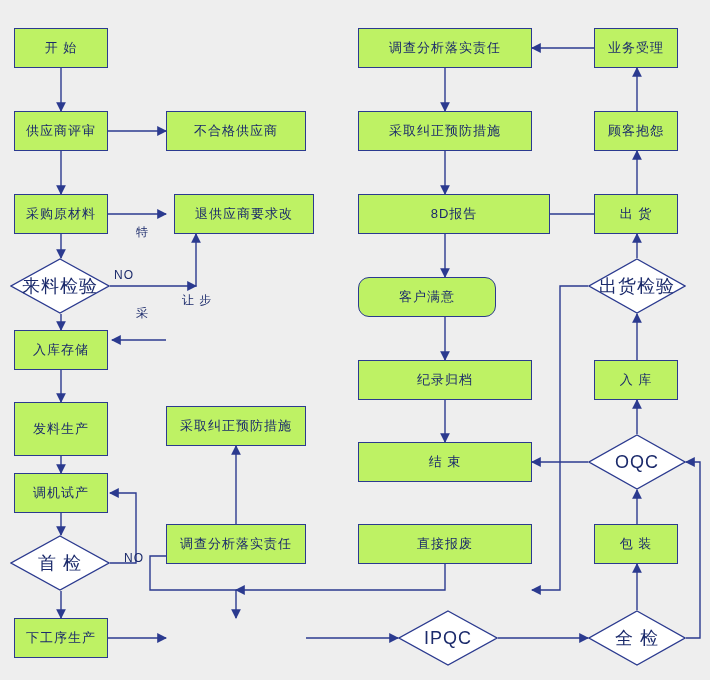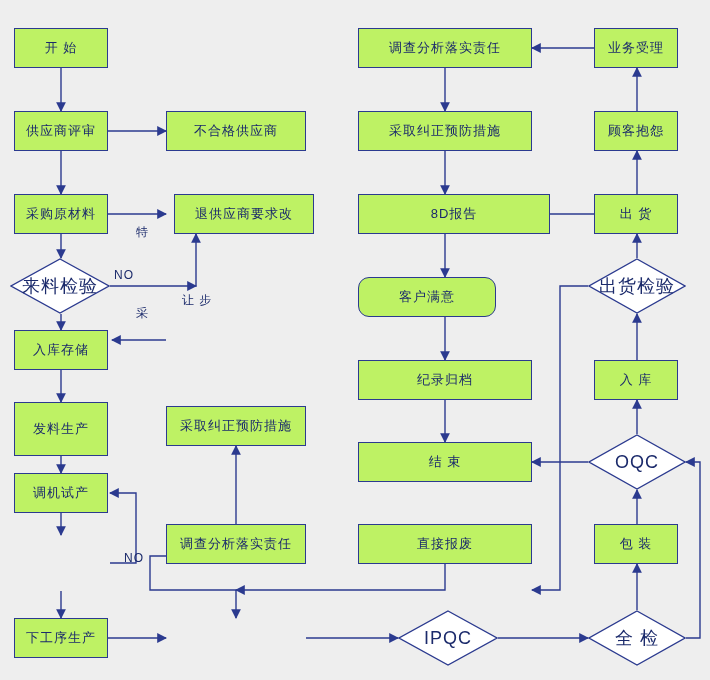--- a/index.html
+++ b/index.html
@@ -157,20 +157,26 @@
     <svg width="100" height="56">
         <polygon points="50,1 99,28 50,55 1,28" fill="#ffffff" stroke="#2b3a8f" stroke-width="1.4"></polygon>
       </svg>
     <div class="diamond-label">来料检验</div>
   </div>
 
   <div class="node" style="left:14px;top:330px;width:94px;height:40px;">入库存储</div>
   <div class="node" style="left:14px;top:402px;width:94px;height:54px;">发料生产</div>
   <div class="node" style="left:14px;top:473px;width:94px;height:40px;">调机试产</div>
 
+  <div class="diamond-wrap" style="left:10px;top:535px;width:100px;height:56px;">
+    <svg width="100" height="56">
+        <polygon points="50,1 99,28 50,55 1,28" fill="#ffffff" stroke="#2b3a8f" stroke-width="1.4"></polygon>
+      </svg>
+    <div class="diamond-label">首 检</div>
+  </div>
 
   <div class="node" style="left:14px;top:618px;width:94px;height:40px;">下工序生产</div>
   <div class="node" style="left:166px;top:406px;width:140px;height:40px;">采取纠正预防措施</div>
   <div class="node" style="left:166px;top:524px;width:140px;height:40px;">调查分析落实责任</div>
   <div class="node" style="left:358px;top:524px;width:174px;height:40px;">直接报废</div>
 
   <div class="diamond-wrap" style="left:398px;top:610px;width:100px;height:56px;">
     <svg width="100" height="56">
         <polygon points="50,1 99,28 50,55 1,28" fill="#ffffff" stroke="#2b3a8f" stroke-width="1.4"></polygon>
       </svg>

